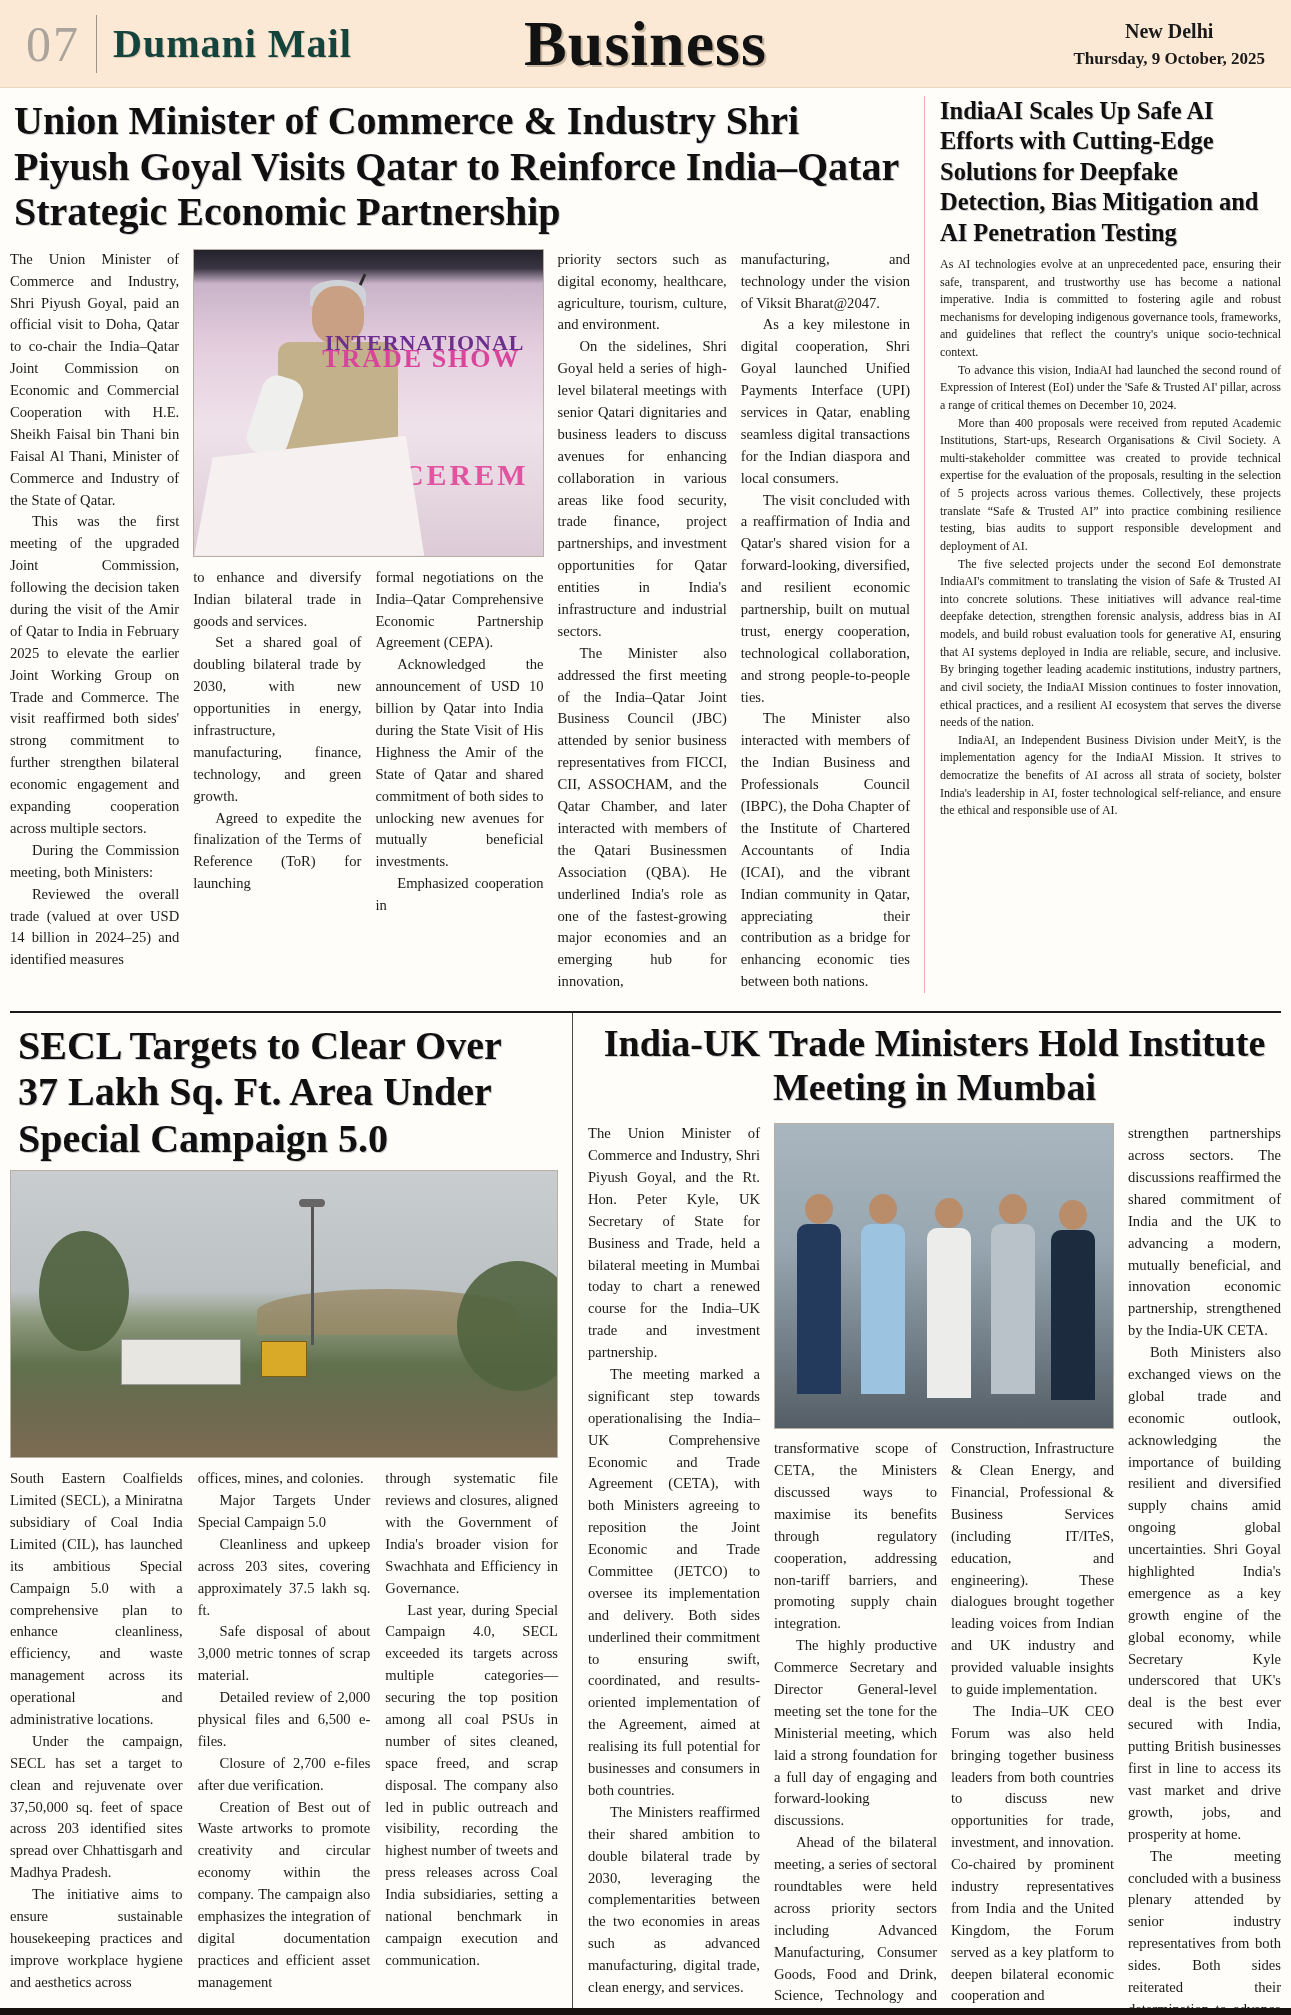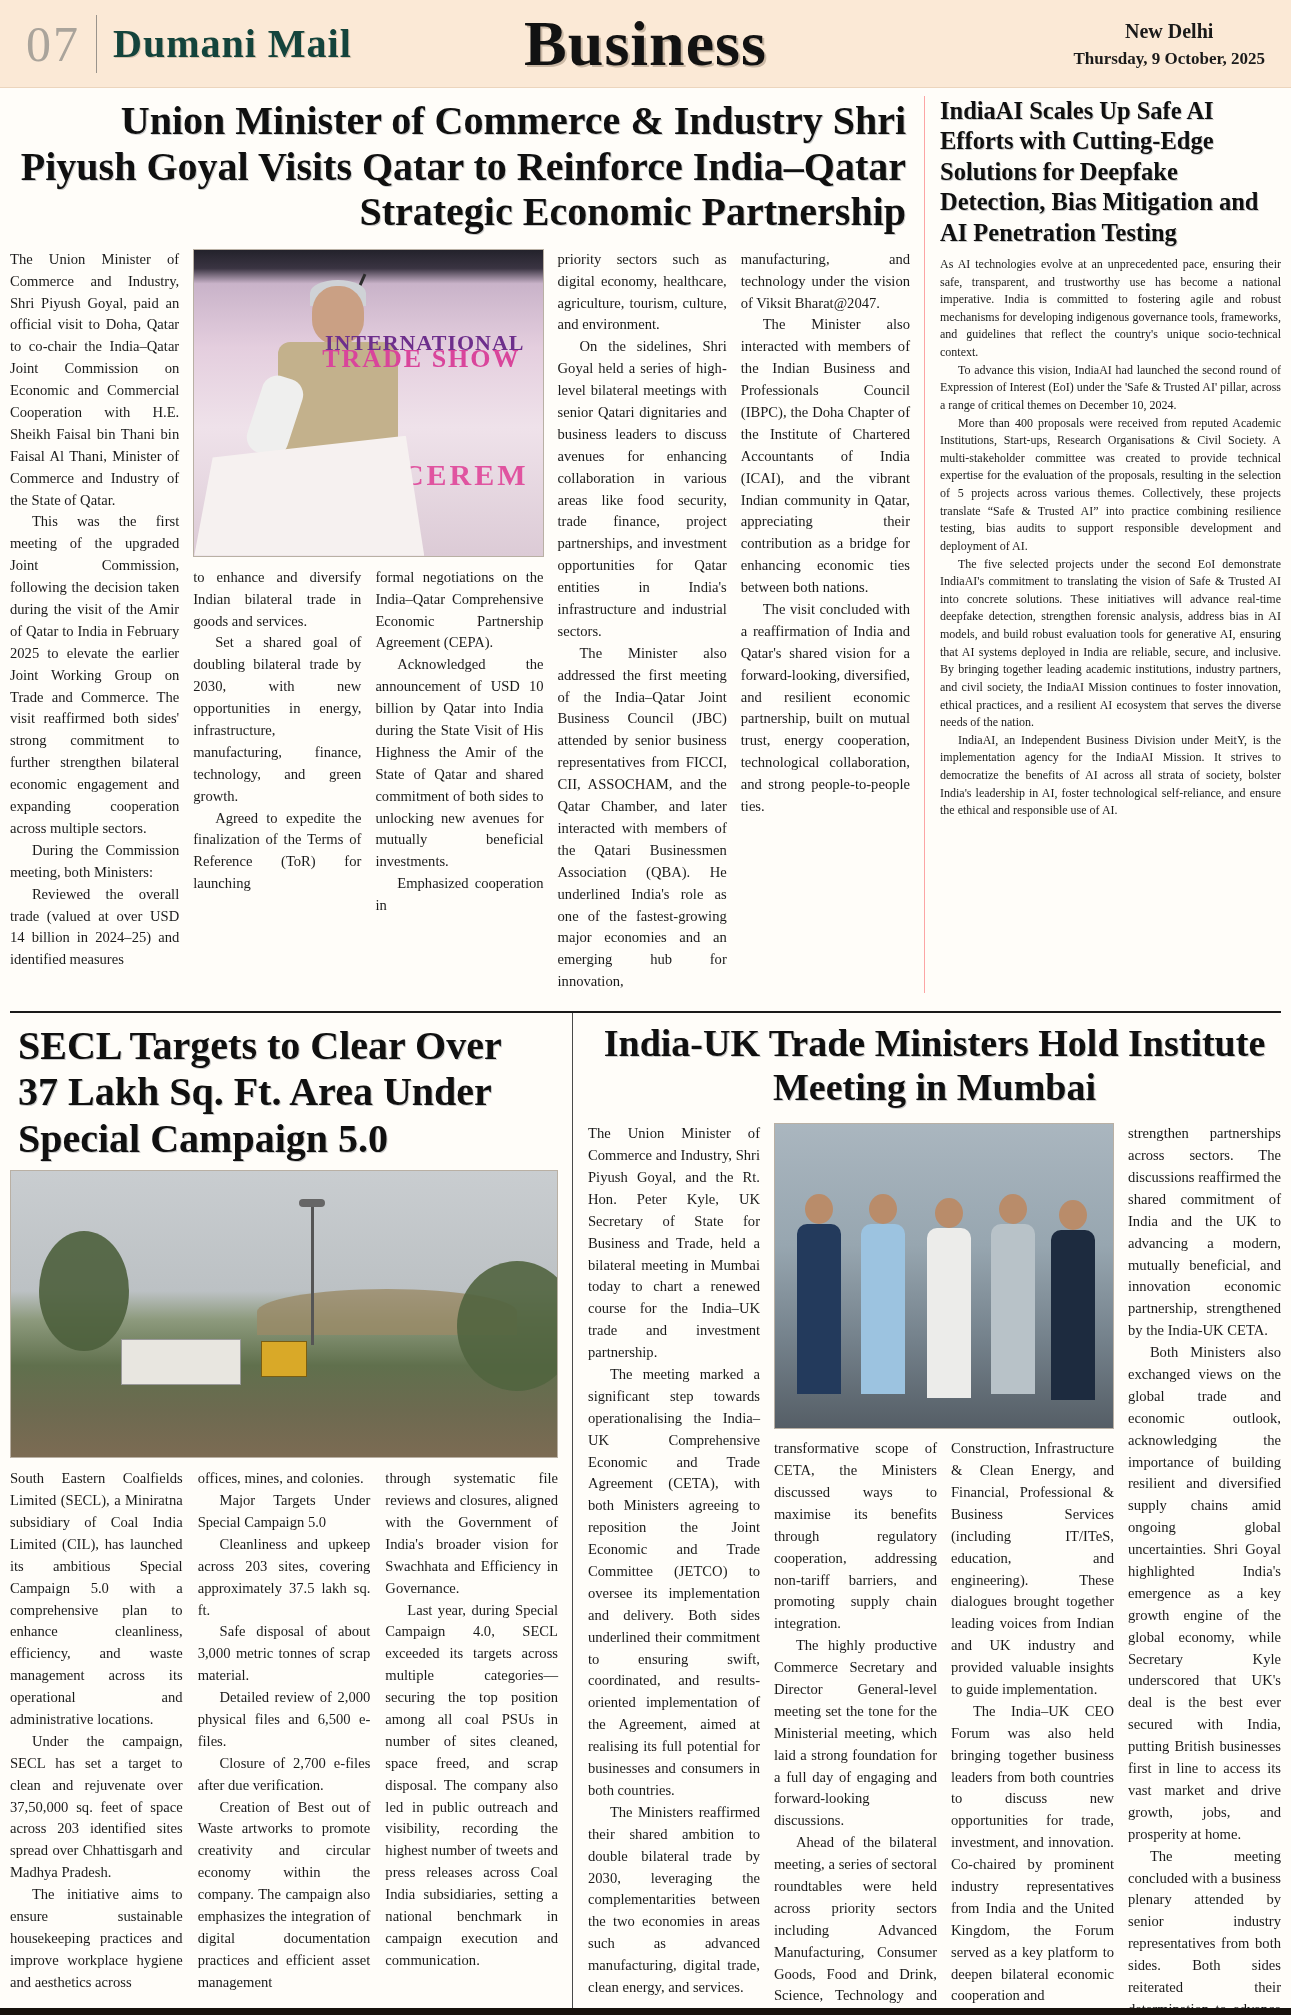--- a/index.html
+++ b/index.html
@@ -24,21 +24,21 @@
   .dateline .city { font-size:20px; }
   .dateline .date { font-size:17px; }
   
   .colblock p { margin:0; text-indent:1.5em; text-align:justify; font-size:14.6px; line-height:1.5; }
   .colblock p:first-child { text-indent:0; }
   .headline { font-weight:bold; color:#101010; text-shadow:1px 1px 0 #c9c9c9; }
   hr.full { border:none; border-top:2px solid #1a1a1a; margin:8px 10px 0; }
   
   .top-section { display:flex; padding:8px 10px 10px; }
   .qatar { width:900px; }
-  .qatar-headline { font-size:40px; line-height:1.14; text-align:right; margin:2px 4px 14px; }
+  .qatar-headline { font-size:40px; line-height:1.14; text-align:left; margin:2px 4px 14px; }
   .qatar-body { display:flex; gap:14px; }
   .qb-col { flex:1; min-width:0; }
   .qb-mid { flex:2.07; display:flex; flex-direction:column; gap:10px; min-width:0; }
   .qb-mid-cols { display:flex; gap:14px; flex:1; }
   .indiaai { flex:1; border-left:1px solid #fca5a5; margin-left:14px; padding-left:15px; min-width:0; }
   .ai-headline { font-size:24.5px; line-height:1.24; margin-bottom:8px; }
   .indiaai .colblock p { font-size:12px; line-height:1.47; }
   
   .lower { display:flex; padding:0 10px; align-items:stretch; }
   .left-stack { width:548px; }
@@ -132,22 +132,23 @@
               </div>
           </div>
         </div>
         <div class="qb-col colblock">
             <p>priority sectors such as digital economy, healthcare, agriculture, tourism, culture, and environment.</p>
             <p>On the sidelines, Shri Goyal held a series of high-level bilateral meetings with senior Qatari dignitaries and business leaders to discuss avenues for enhancing collaboration in various areas like food security, trade finance, project partnerships, and investment opportunities for Qatar entities in India's infrastructure and industrial sectors.</p>
             <p>The Minister also addressed the first meeting of the India–Qatar Joint Business Council (JBC) attended by senior business representatives from FICCI, CII, ASSOCHAM, and the Qatar Chamber, and later interacted with members of the Qatari Businessmen Association (QBA). He underlined India's role as one of the fastest-growing major economies and an emerging hub for innovation,</p>
           </div>
         <div class="qb-col colblock">
             <p>manufacturing, and technology under the vision of Viksit Bharat@2047.</p>
+            <p>As a key milestone in digital cooperation, Shri Goyal launched Unified Payments Interface (UPI) services in Qatar, enabling seamless digital transactions for the Indian diaspora and local consumers.</p>
+            <p>The visit concluded with a reaffirmation of India and Qatar's shared vision for a forward-looking, diversified, and resilient economic partnership, built on mutual trust, energy cooperation, technological collaboration, and strong people-to-people ties.</p>
             <p>The Minister also interacted with members of the Indian Business and Professionals Council (IBPC), the Doha Chapter of the Institute of Chartered Accountants of India (ICAI), and the vibrant Indian community in Qatar, appreciating their contribution as a bridge for enhancing economic ties between both nations.</p>
-            <p>The visit concluded with a reaffirmation of India and Qatar's shared vision for a forward-looking, diversified, and resilient economic partnership, built on mutual trust, energy cooperation, technological collaboration, and strong people-to-people ties.</p>
           </div>
       </div>
     </div>
     <div class="indiaai">
       <div class="headline ai-headline">IndiaAI Scales Up Safe AI Efforts with Cutting-Edge Solutions for Deepfake Detection, Bias Mitigation and AI Penetration Testing</div>
       <div class="colblock">
           <p>As AI technologies evolve at an unprecedented pace, ensuring their safe, transparent, and trustworthy use has become a national imperative. India is committed to fostering agile and robust mechanisms for developing indigenous governance tools, frameworks, and guidelines that reflect the country's unique socio-technical context.</p>
           <p>To advance this vision, IndiaAI had launched the second round of Expression of Interest (EoI) under the 'Safe &amp; Trusted AI' pillar, across a range of critical themes on December 10, 2024.</p>
           <p>More than 400 proposals were received from reputed Academic Institutions, Start-ups, Research Organisations &amp; Civil Society. A multi-stakeholder committee was created to provide technical expertise for the evaluation of the proposals, resulting in the selection of 5 projects across various themes. Collectively, these projects translate “Safe &amp; Trusted AI” into practice combining resilience testing, bias audits to support responsible development and deployment of AI.</p>
           <p>The five selected projects under the second EoI demonstrate IndiaAI's commitment to translating the vision of Safe &amp; Trusted AI into concrete solutions. These initiatives will advance real-time deepfake detection, strengthen forensic analysis, address bias in AI models, and build robust evaluation tools for generative AI, ensuring that AI systems deployed in India are reliable, secure, and inclusive. By bringing together leading academic institutions, industry partners, and civil society, the IndiaAI Mission continues to foster innovation, ethical practices, and a resilient AI ecosystem that serves the diverse needs of the nation.</p>

